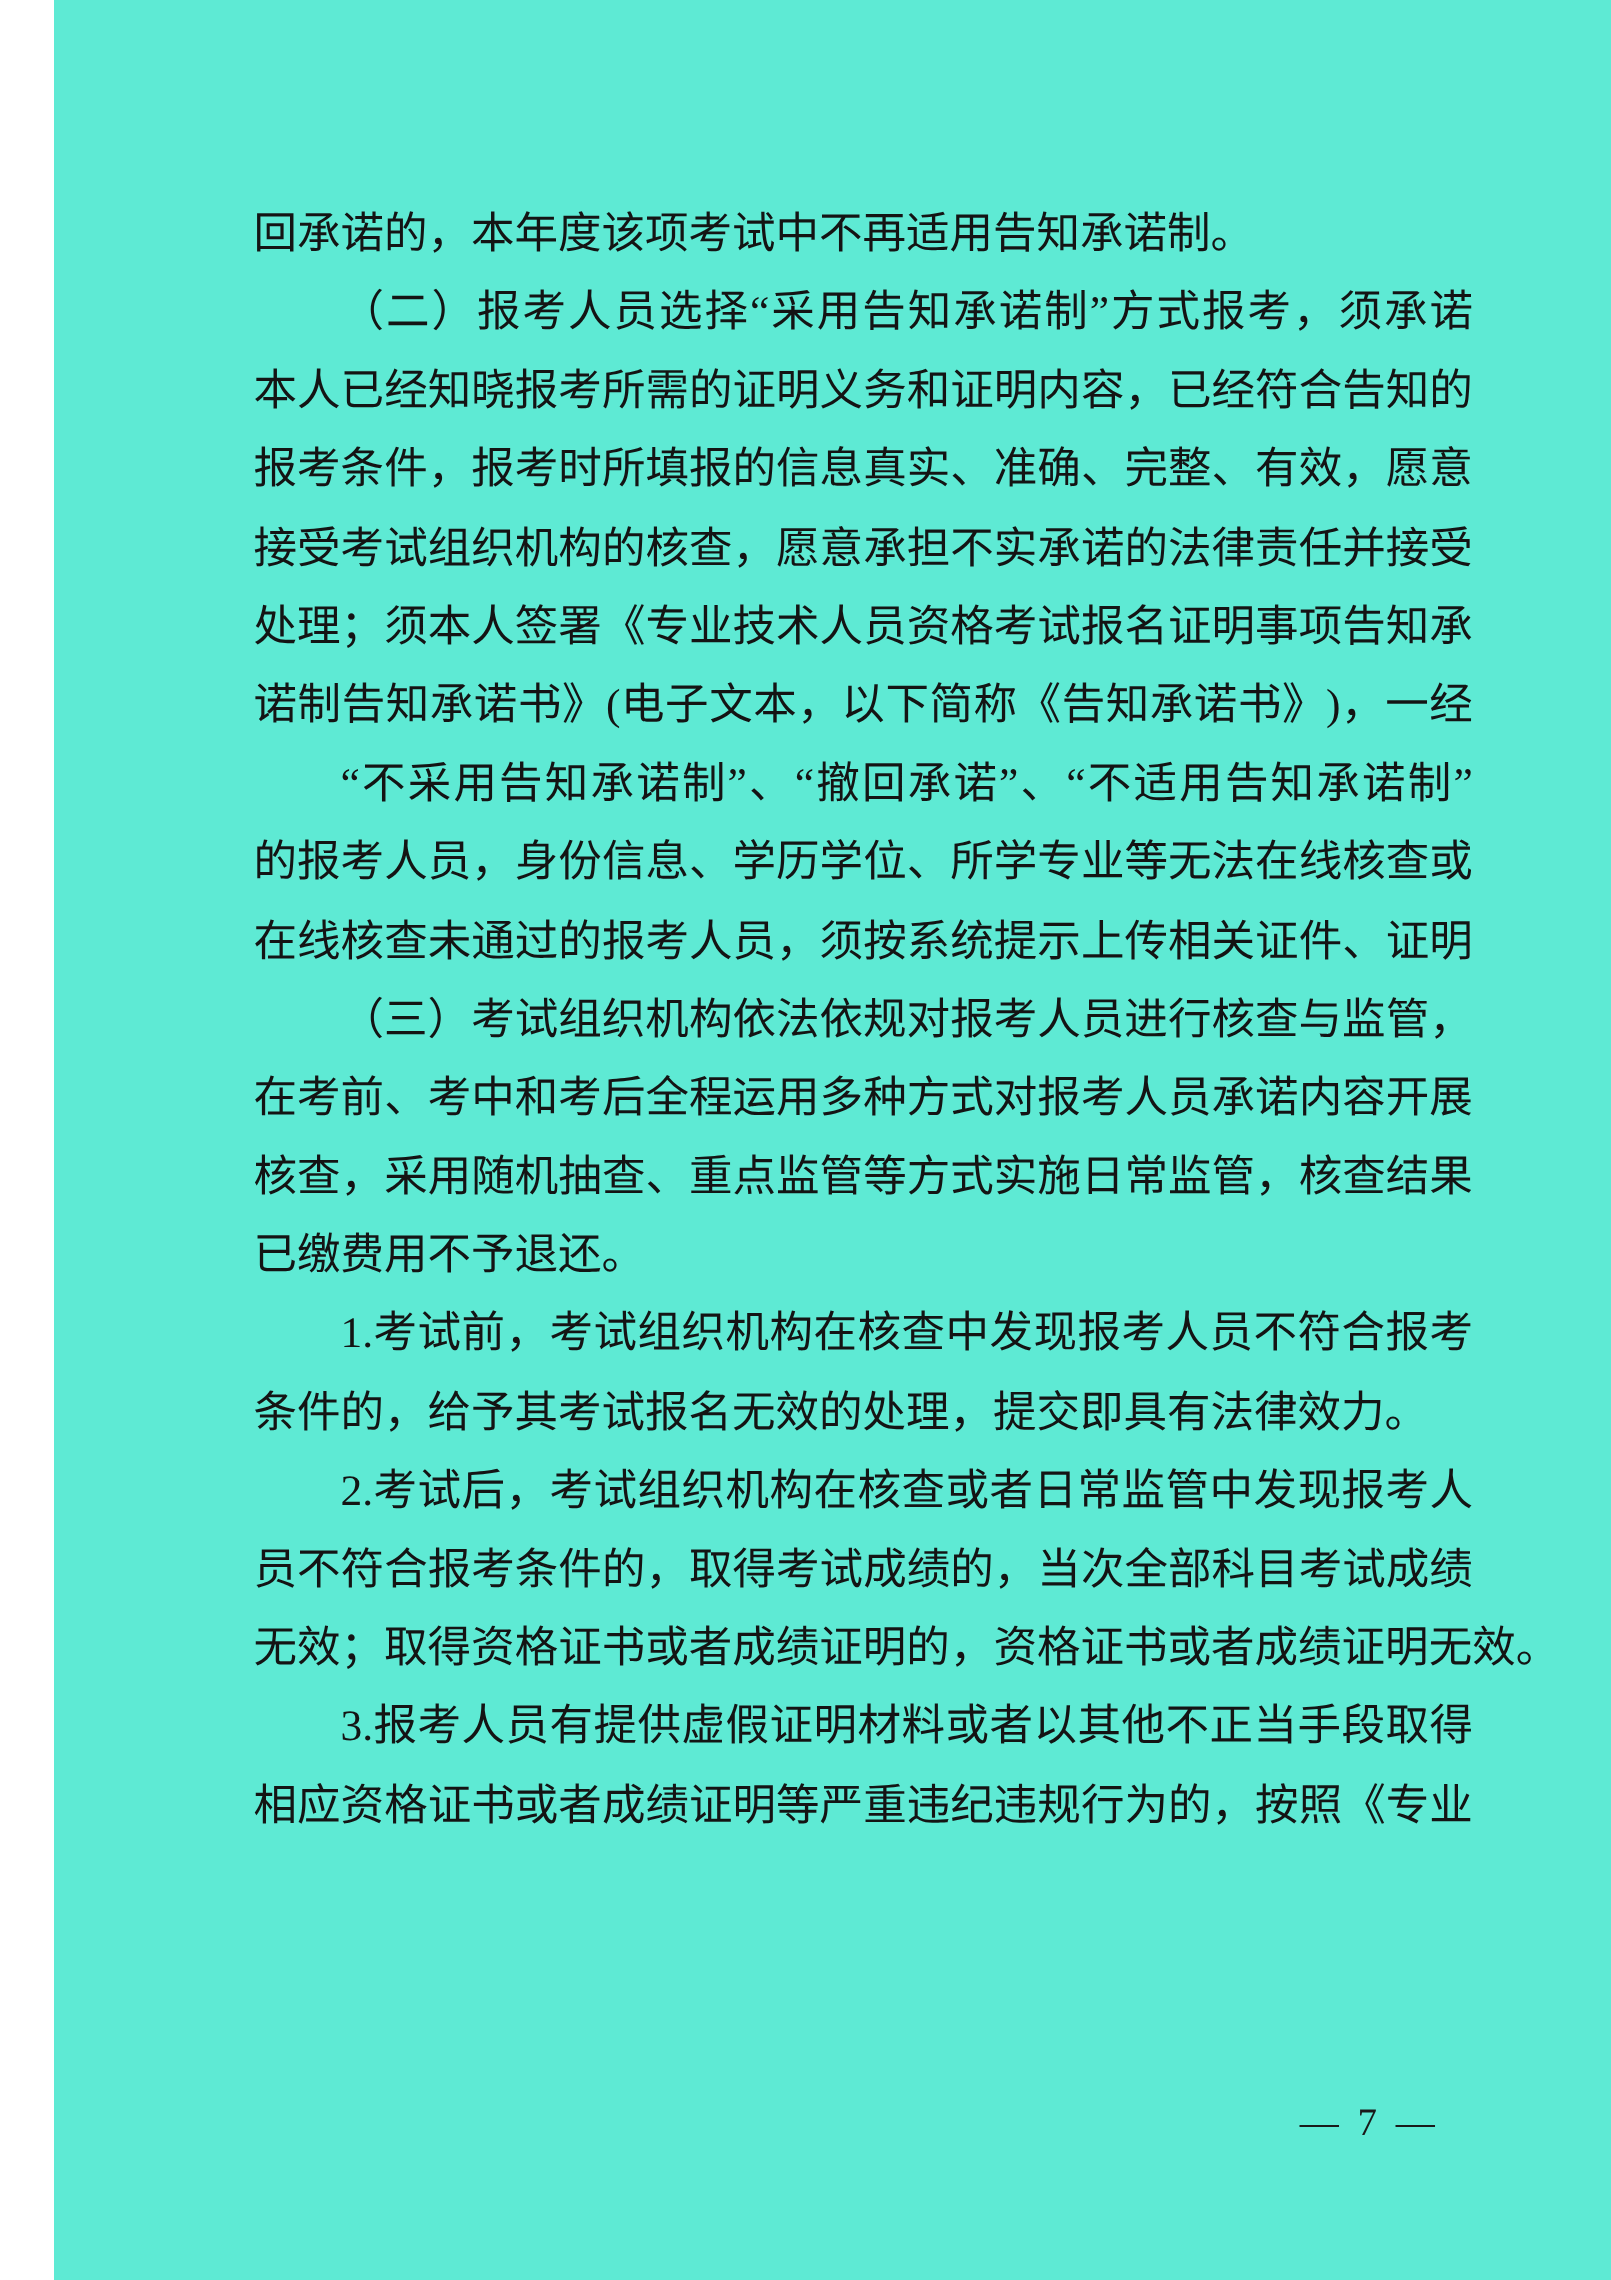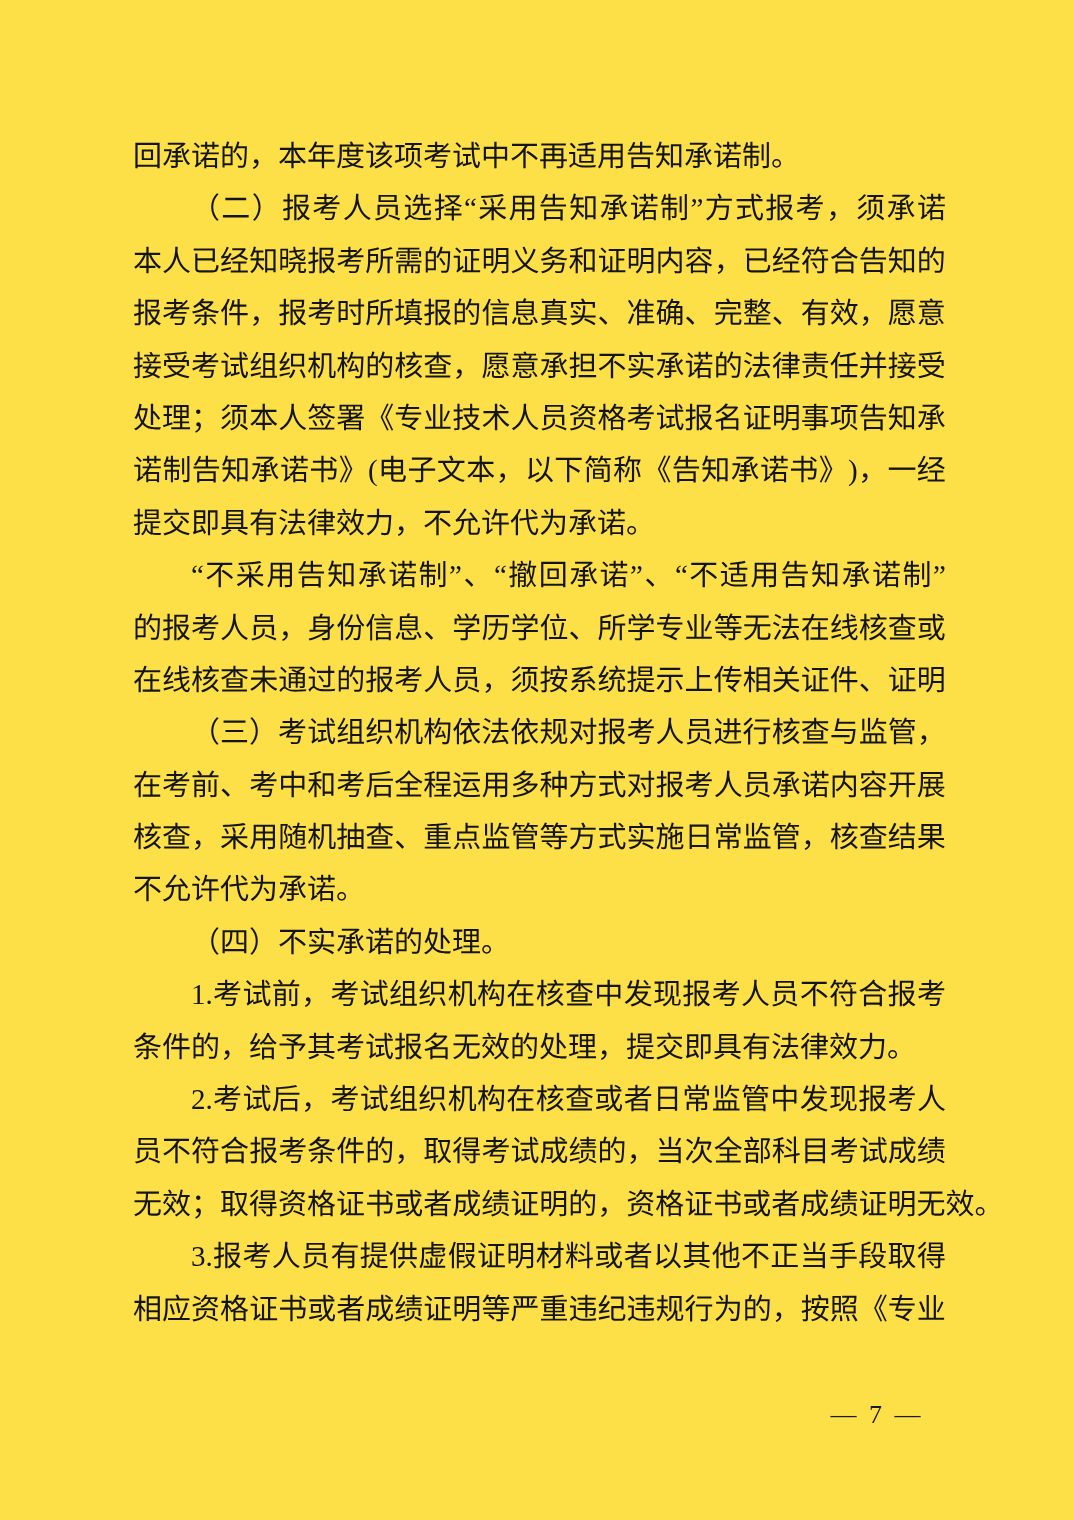--- a/index.html
+++ b/index.html
@@ -4,22 +4,23 @@
 <style>
   * { margin: 0; padding: 0; box-sizing: border-box; }
   html, body {
     width: 1074px; height: 1520px;
     background: #ffffff;
     font-family: "Liberation Serif", "DejaVu Serif", serif;
   }
   body { position: relative; color: #141414; }
   .page {
     position: absolute; inset: 0;
-    background: #fde047;
+    background: #5eead4;
     overflow: hidden;
+    margin-left: 36px;
   }
   .text-block {
     position: absolute;
     left: 133px; top: 130px;
     width: 813px;
   }
   .line {
     height: 52.4px;
     line-height: 52.4px;
     font-size: 29px;
@@ -221,21 +222,20 @@
         <span>知</span>
         <span>承</span>
         <span>诺</span>
         <span>书</span>
         <span>》</span>
         <span>)</span>
         <span>，</span>
         <span>一</span>
         <span>经</span>
       </div>
-      <div class="line end">提交即具有法律效力，不允许代为承诺。</div>
       <div class="line indent fill">
         <span>“</span>
         <span>不</span>
         <span>采</span>
         <span>用</span>
         <span>告</span>
         <span>知</span>
         <span>承</span>
         <span>诺</span>
         <span>制</span>
@@ -400,22 +400,21 @@
         <span>日</span>
         <span>常</span>
         <span>监</span>
         <span>管</span>
         <span>，</span>
         <span>核</span>
         <span>查</span>
         <span>结</span>
         <span>果</span>
       </div>
-      <div class="line end">不允许代为承诺。</div>
-      <div class="line indent end">（四）不实承诺的处理。</div>
+      <div class="line end">已缴费用不予退还。</div>
       <div class="line indent fill">
         <span>1.</span>
         <span>考</span>
         <span>试</span>
         <span>前</span>
         <span>，</span>
         <span>考</span>
         <span>试</span>
         <span>组</span>
         <span>织</span>

